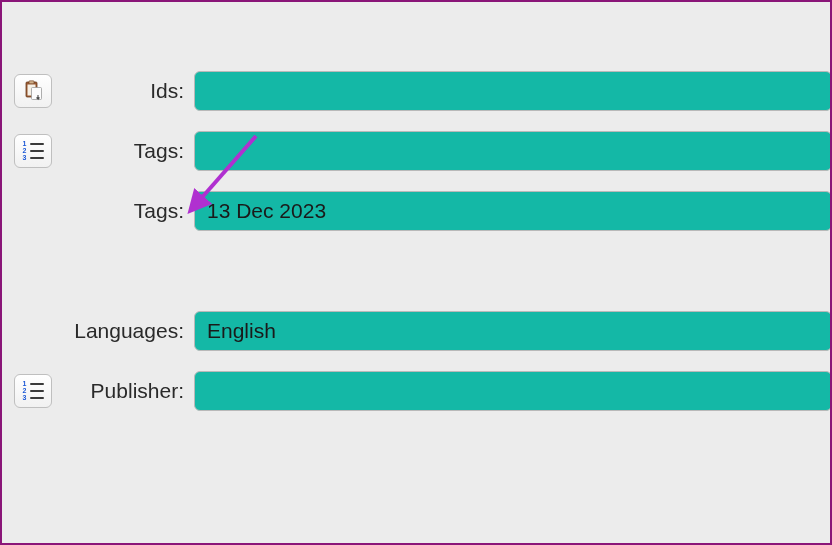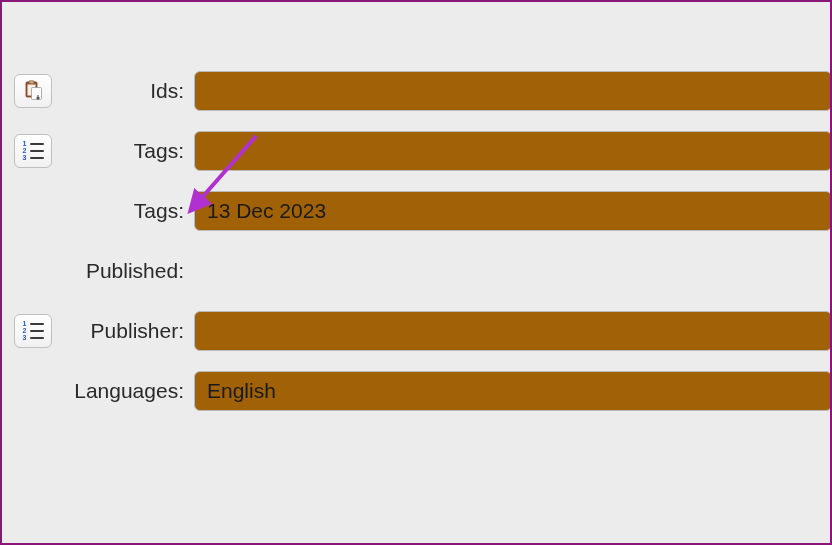--- a/index.html
+++ b/index.html
@@ -34,21 +34,21 @@
       text-align: right;
       padding-right: 10px;
       color: #2a2a2a;
       white-space: nowrap;
     }
     .input, .select {
       flex: 1;
       height: 40px;
       border: 1px solid #b9b9b9;
       border-radius: 6px;
-      background: #a16207;
+      background: #14b8a6;
       padding: 0 12px;
       font-size: 21px;
       color: #1a1a1a;
       font-family: inherit;
       outline: none;
       margin-right: -2px;
     }
     .select {
       background: linear-gradient(#ffffff, #f3f3f3 40%, #ececec);
       border: 1px solid #b5b5b5;
@@ -151,21 +151,26 @@
   </div>
 
   <div class="row">
     <div class="icon-slot"></div>
     <div class="label">Tags:</div>
     <input class="input" type="text" value="13 Dec 2023" style="">
   </div>
 
   <div class="row">
     <div class="icon-slot"></div>
-    <div class="label">Published:</div>
+  </div>
+
+  <div class="row">
+    <div class="icon-slot"></div>
+    <div class="label">Languages:</div>
+    <input class="input" type="text" value="English" style="">
   </div>
 
   <div class="row">
     <div class="icon-slot">
       <button class="btn-icon">
         <span class="ordered-list-icon">
           <span class="line">
               <span class="num">1</span>
               <span class="bar"></span>
             </span>
@@ -175,26 +180,20 @@
             </span>
           <span class="line">
               <span class="num">3</span>
               <span class="bar"></span>
             </span>
         </span>
       </button>
     </div>
     <div class="label">Publisher:</div>
     <input class="input" type="text" value="" style="">
-  </div>
-
-  <div class="row">
-    <div class="icon-slot"></div>
-    <div class="label">Languages:</div>
-    <input class="input" type="text" value="English" style="">
   </div>
 
 </div>
 
 <svg class="arrow" width="100" height="100">
   <defs>
     <marker id="ah" markerWidth="8" markerHeight="8" refX="2" refY="3" orient="auto">
       <path d="M0,0 L6,3 L0,6 Z" fill="#b030d0"></path>
     </marker>
   </defs>

